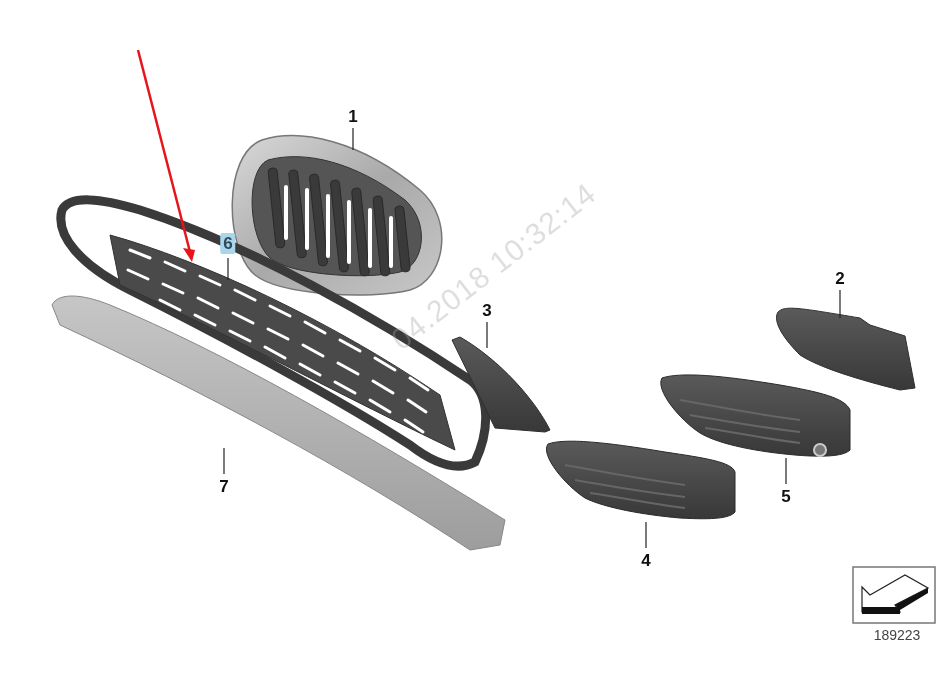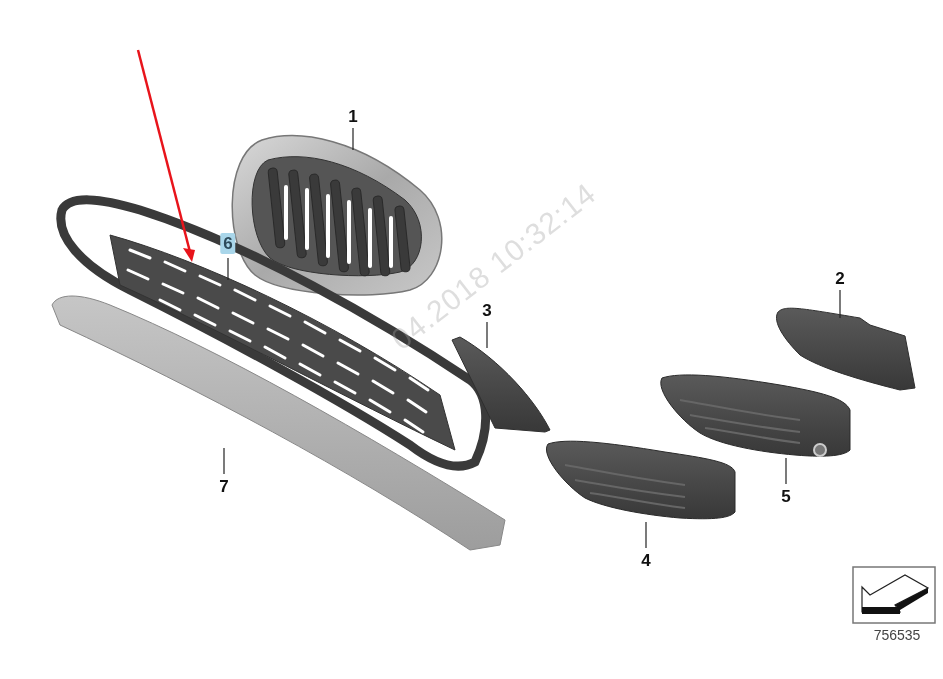--- a/index.html
+++ b/index.html
@@ -148,14 +148,14 @@
   <div class="watermark">04.2018 10:32:14</div>
 
   <div class="callout" style="left:353px; top:108px;">1</div>
   <div class="callout" style="left:840px; top:270px;">2</div>
   <div class="callout" style="left:487px; top:302px;">3</div>
   <div class="callout" style="left:646px; top:552px;">4</div>
   <div class="callout" style="left:786px; top:488px;">5</div>
   <div class="callout highlight" style="left:228px; top:233px;">6</div>
   <div class="callout" style="left:224px; top:478px;">7</div>
 
-  <div class="diagram-id">756535</div>
+  <div class="diagram-id">189223</div>
 </div>
 
 </body></html>

